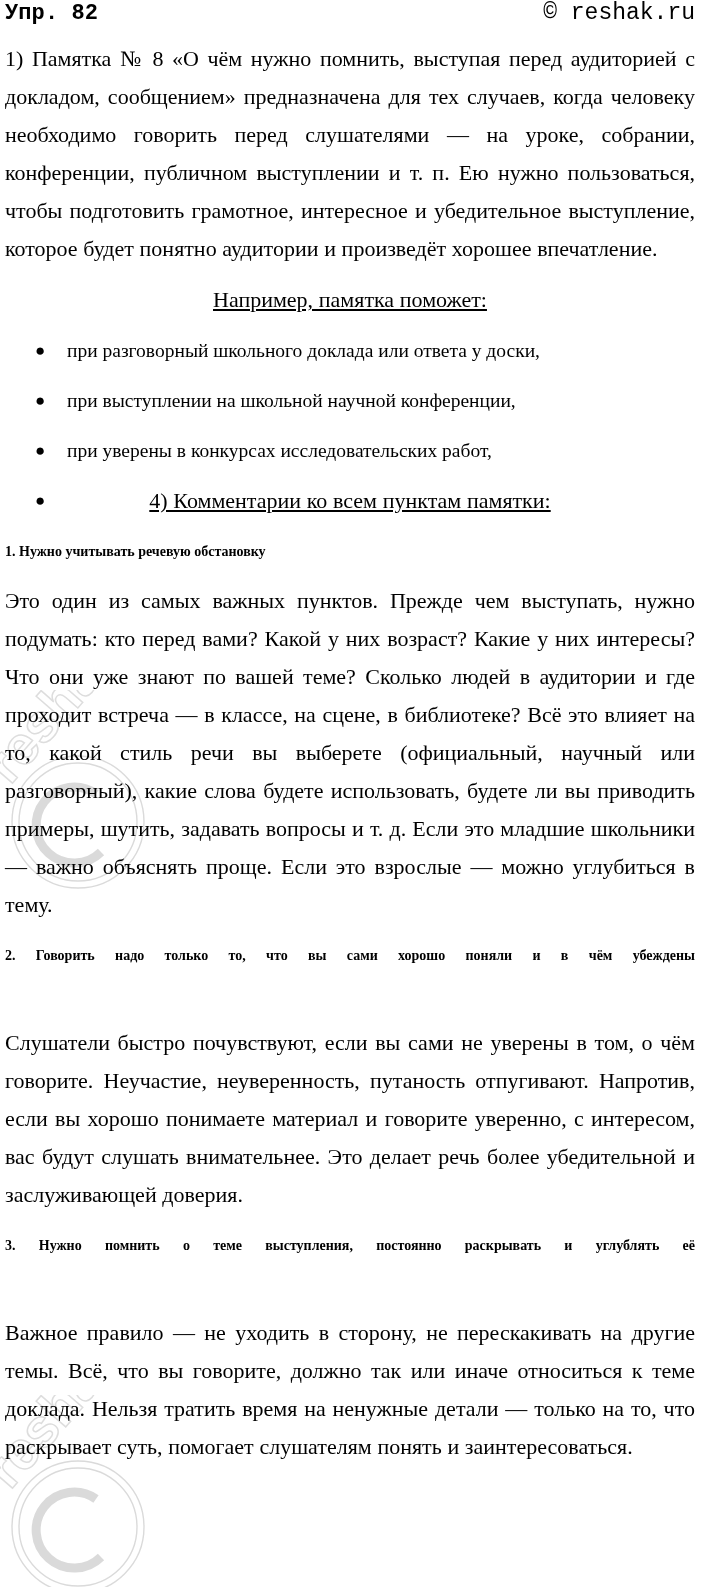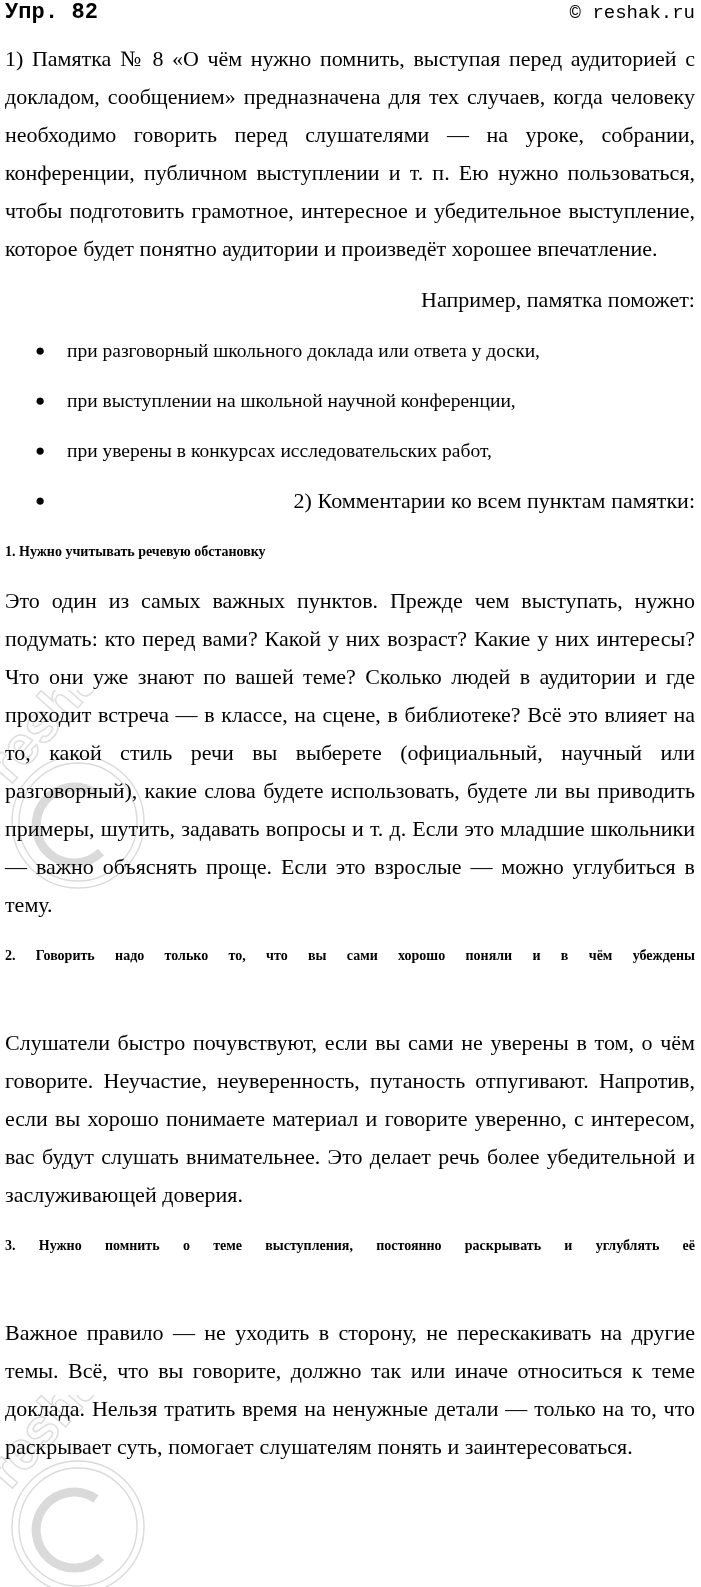--- a/index.html
+++ b/index.html
@@ -52,41 +52,41 @@
     height: 30px;
     font-family: Liberation Mono, monospace;
   }
   .doc-title {
     font-size: 22px;
     font-weight: bold;
     letter-spacing: 0.1px;
     line-height: 1.1;
   }
   .copyright {
-    font-size: 19px;
+    font-size: 23px;
     font-weight: normal;
     line-height: 1.1;
     white-space: nowrap;
   }
 
   
   .content {
     position: relative;
     z-index: 2;
     padding-top: 9px;
   }
   p.para {
     margin: 0 0 13px 0;
     font-size: 22px;
     line-height: 38px;
     text-align: justify;
     text-justify: inter-word;
     word-spacing: 0.2px;
   }
-  p.para.short { text-align: right; }
+  p.para.short { text-align: center; text-decoration: underline; }
 
   h3.heading {
     margin: 10px 0 11px 0;
     font-size: 14px;
     font-weight: bold;
     line-height: 38px;
     text-align: justify;
     text-justify: inter-word;
   }
   h3.heading.wrap::after {
@@ -166,21 +166,21 @@
       </li>
       <li>
         <span class="bullet-dot">●</span>
         <span>при уверены в конкурсах исследовательских работ,</span>
       </li>
       <li>
         <span class="bullet-dot">●</span>
       </li>
     </ul>
 
-    <p class="para short">2) Комментарии ко всем пунктам памятки:</p>
+    <p class="para short">4) Комментарии ко всем пунктам памятки:</p>
 
     <h3 class="heading">1. Нужно учитывать речевую обстановку</h3>
     <p class="para">Это один из самых важных пунктов. Прежде чем выступать, нужно подумать: кто перед вами? Какой у них возраст? Какие у них интересы? Что они уже знают по вашей теме? Сколько людей в аудитории и где проходит встреча — в классе, на сцене, в библиотеке? Всё это влияет на то, какой стиль речи вы выберете (официальный, научный или разговорный), какие слова будете использовать, будете ли вы приводить примеры, шутить, задавать вопросы и т. д. Если это младшие школьники — важно объяснять проще. Если это взрослые — можно углубиться в тему.</p>
 
     <h3 class="heading wrap">2. Говорить надо только то, что вы сами хорошо поняли и в чём убеждены</h3>
     <p class="para">Слушатели быстро почувствуют, если вы сами не уверены в том, о чём говорите. Неучастие, неуверенность, путаность отпугивают. Напротив, если вы хорошо понимаете материал и говорите уверенно, с интересом, вас будут слушать внимательнее. Это делает речь более убедительной и заслуживающей доверия.</p>
 
     <h3 class="heading wrap">3. Нужно помнить о теме выступления, постоянно раскрывать и углублять её</h3>
     <p class="para">Важное правило — не уходить в сторону, не перескакивать на другие темы. Всё, что вы говорите, должно так или иначе относиться к теме доклада. Нельзя тратить время на ненужные детали — только на то, что раскрывает суть, помогает слушателям понять и заинтересоваться.</p>
 

